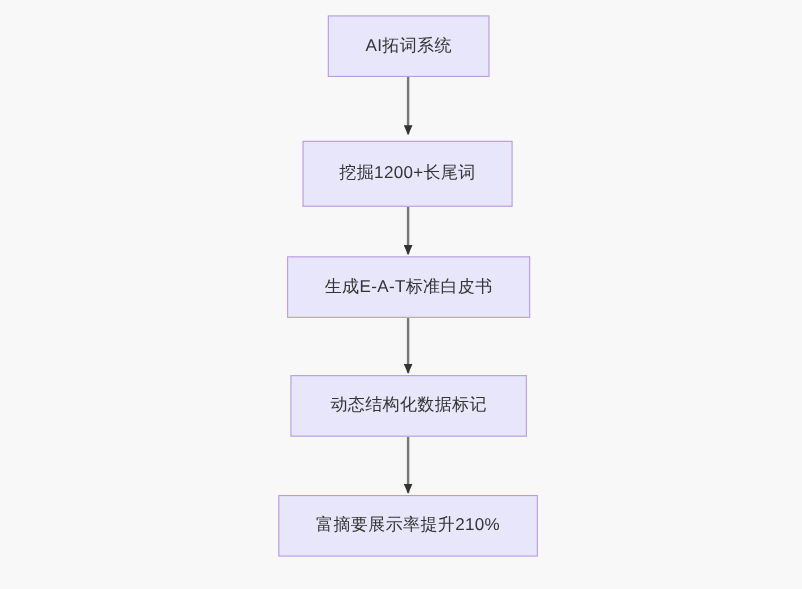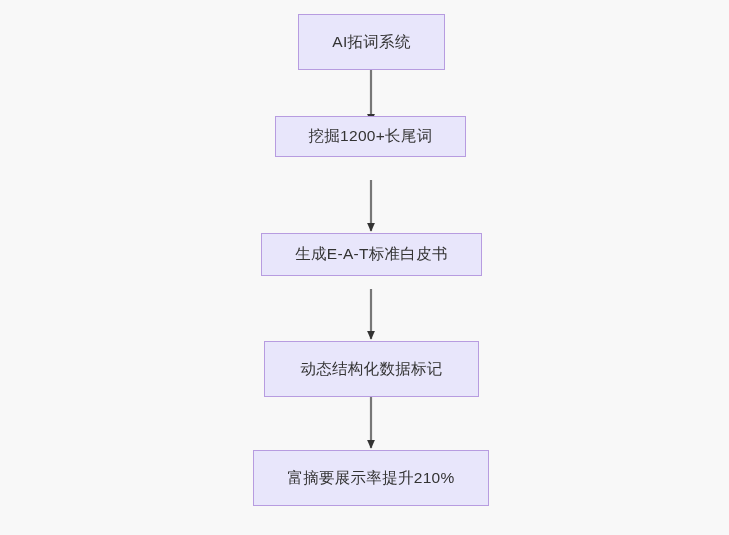--- a/index.html
+++ b/index.html
@@ -68,25 +68,25 @@
     </g>
     <g>
       <line x1="371" y1="397" x2="371" y2="448" stroke="#777777" stroke-width="2.2" marker-end="url(#arrowhead)"></line>
     </g>
   </svg>
 
   <div class="node" id="node-n1" style="left: 298px; top: 14px; width: 147px; height: 56px; background: rgb(232, 230, 251); border-color: rgb(183, 156, 224); color: rgb(51, 51, 51);">
     <span class="node-label">AI拓词系统</span>
   </div>
 
-  <div class="node" id="node-n2" style="left: 275px; top: 116px; width: 191px; height: 41px; background: rgb(232, 230, 251); border-color: rgb(183, 156, 224); color: rgb(51, 51, 51);">
+  <div class="node" id="node-n2" style="left: 275px; top: 128px; width: 191px; height: 60px; background: rgb(232, 230, 251); border-color: rgb(183, 156, 224); color: rgb(51, 51, 51);">
     <span class="node-label">挖掘1200+长尾词</span>
   </div>
 
-  <div class="node" id="node-n3" style="left: 261px; top: 233px; width: 221px; height: 43px; background: rgb(232, 230, 251); border-color: rgb(183, 156, 224); color: rgb(51, 51, 51);">
+  <div class="node" id="node-n3" style="left: 261px; top: 233px; width: 221px; height: 56px; background: rgb(232, 230, 251); border-color: rgb(183, 156, 224); color: rgb(51, 51, 51);">
     <span class="node-label">生成E-A-T标准白皮书</span>
   </div>
 
   <div class="node" id="node-n4" style="left: 264px; top: 341px; width: 215px; height: 56px; background: rgb(232, 230, 251); border-color: rgb(183, 156, 224); color: rgb(51, 51, 51);">
     <span class="node-label">动态结构化数据标记</span>
   </div>
 
   <div class="node" id="node-n5" style="left: 253px; top: 450px; width: 236px; height: 56px; background: rgb(232, 230, 251); border-color: rgb(183, 156, 224); color: rgb(51, 51, 51); align-items: center;">
     <span class="node-label">富摘要展示率提升210%</span>
   </div>

